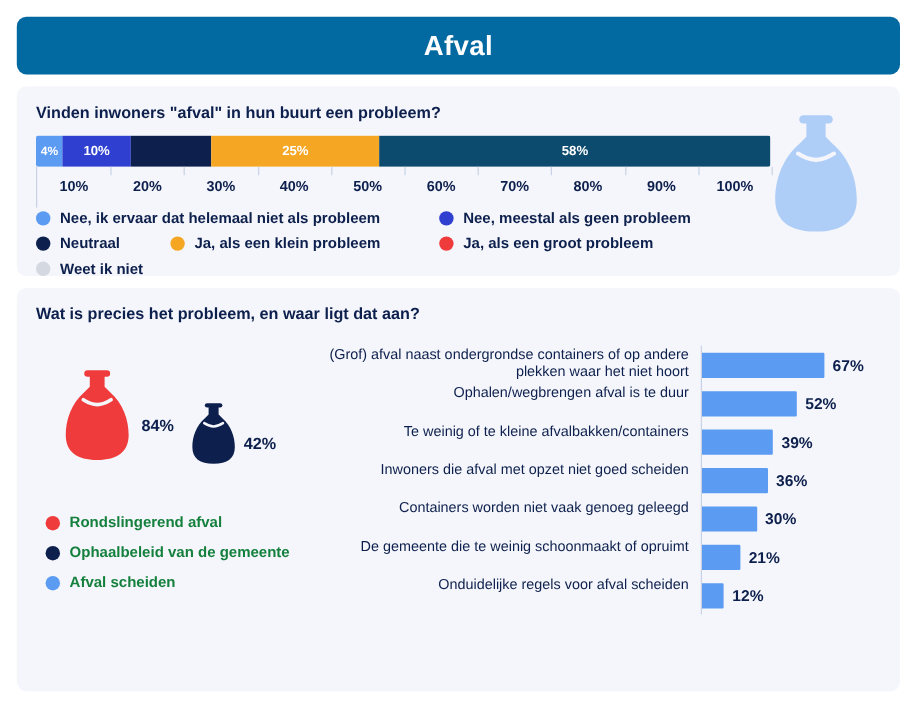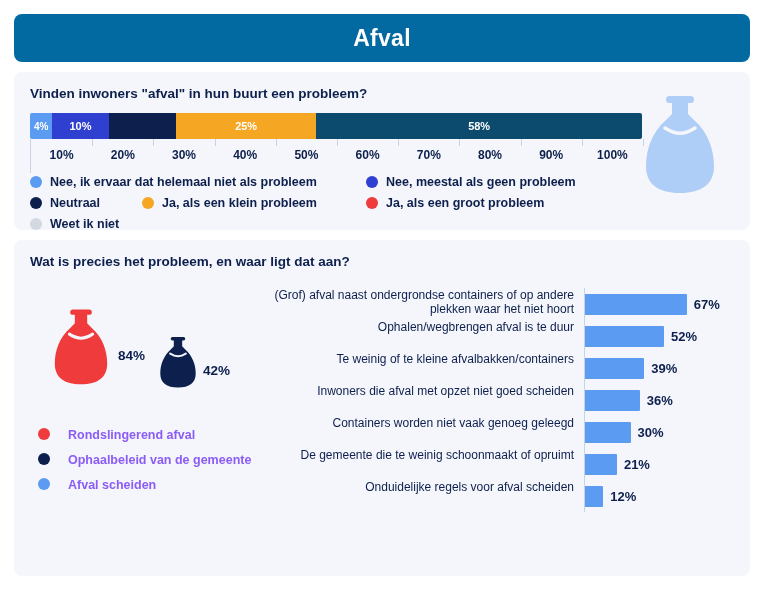--- a/index.html
+++ b/index.html
@@ -169,26 +169,25 @@
     font-size: 13.5px;
     font-weight: bold;
     color: #0d1f4c;
   }
   .legend2 {
     margin-top: 28px;
     padding-left: 8px;
   }
   .legend2 .li {
     display: flex;
-    align-items: flex-start;
+    align-items: flex-end;
     font-size: 12.5px;
-    color: #8b5cf6;
+    color: #15803d;
     font-weight: bold;
     margin-bottom: 11px;
-    gap: 10px;
   }
 
   
   .hbars {
     position: absolute;
     left: 258px;
     top: 48px;
     width: 474px;
   }
   .hrow {

